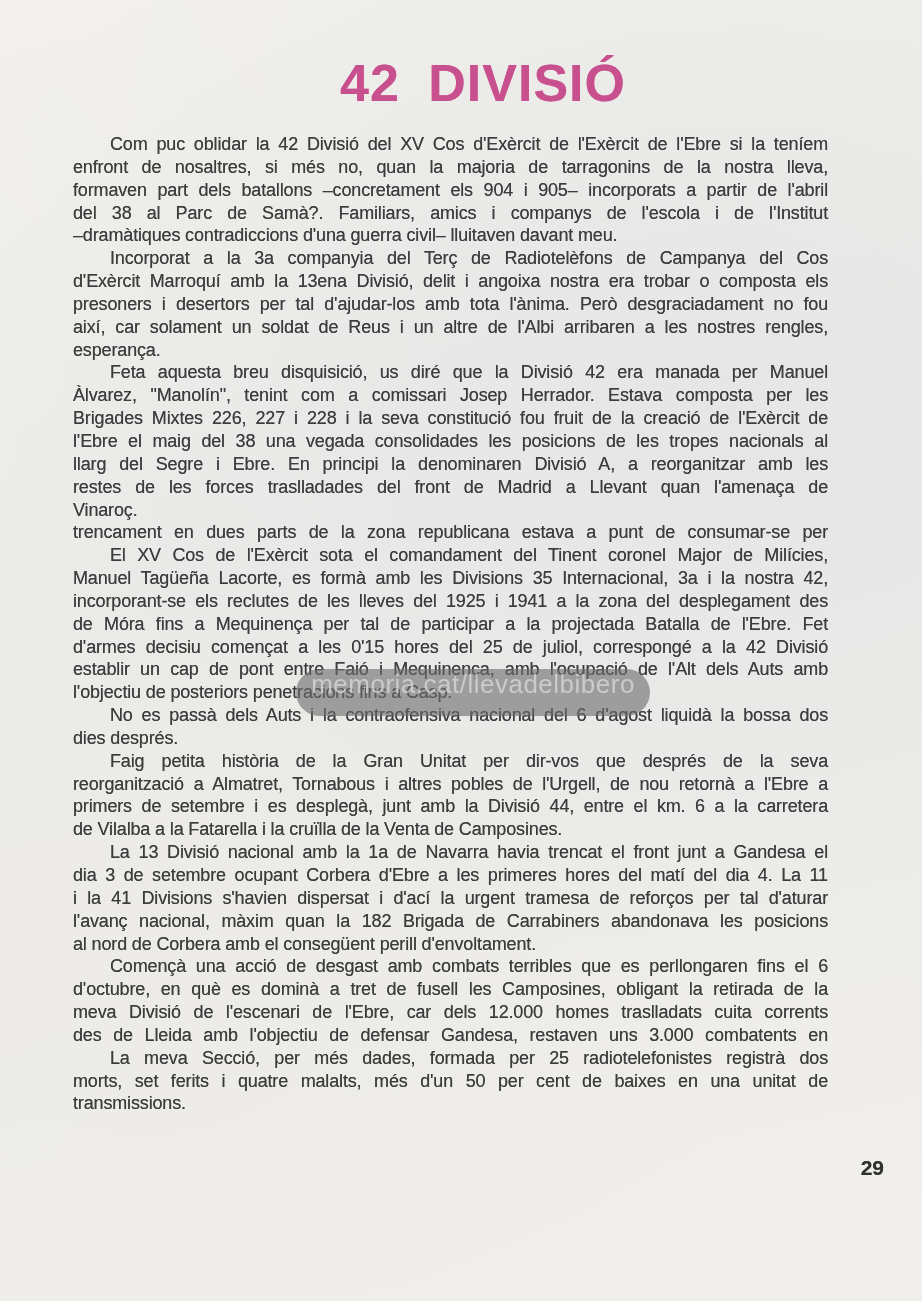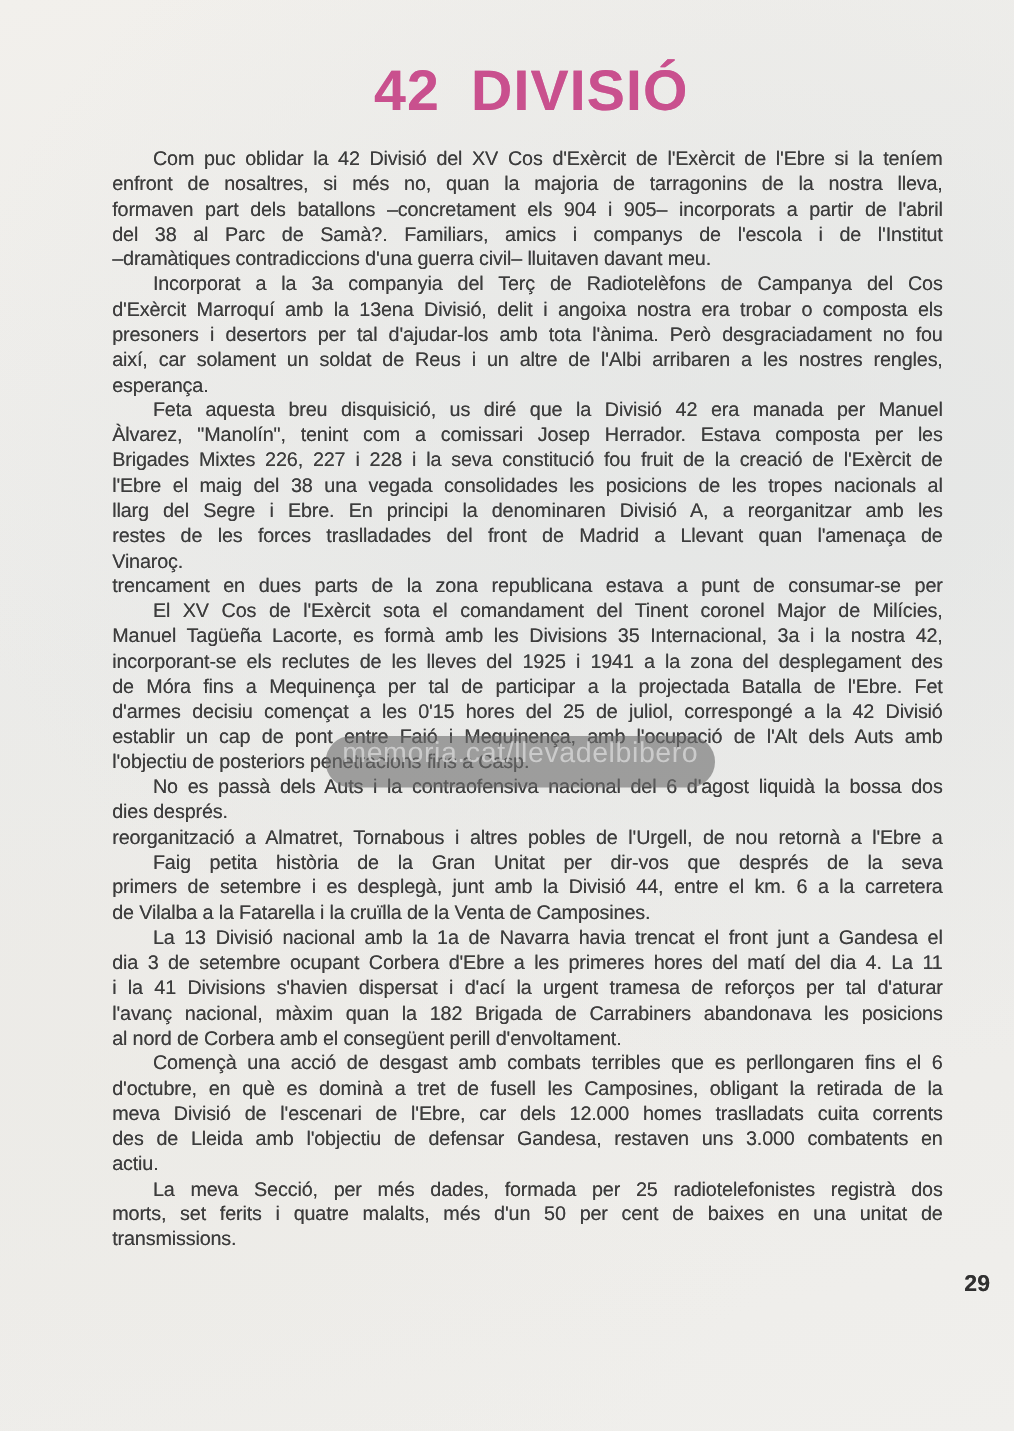--- a/index.html
+++ b/index.html
@@ -30,21 +30,21 @@
     font-size: 52px;
     line-height: 1.0;
     font-weight: bold;
     letter-spacing: 1px;
     word-spacing: 13px;
     color: var(--title_color, #c9508e);
     text-shadow: 0 0 0.6px rgba(201,80,142,0.65);
   }
   .article {
     position: absolute;
-    left: 102px;
+    left: 73px;
     top: 133px;
     width: 755px;
     font-size: 18px;
     line-height: 22.85px;
     letter-spacing: -0.15px;
     color: var(--body_text_color, #3c3c3c);
     text-shadow: 0 0 0.35px rgba(60,60,60,0.75);
   }
   .line {
     text-align: justify;
@@ -68,21 +68,21 @@
   }
   .watermark span {
     font-size: 26px;
     letter-spacing: 0.5px;
     color: var(--watermark_text_color, rgba(214,214,214,0.82));
     white-space: nowrap;
   }
   .page-number {
     position: absolute;
     top: 1156px;
-    right: 66px;
+    right: 82px;
     font-size: 21px;
     font-weight: bold;
     color: var(--page_number_color, #303030);
     text-shadow: 0 0 0.35px rgba(48,48,48,0.7);
   }
 </style>
 </head>
 <body>
 
 <div class="page">
@@ -109,34 +109,33 @@
       <div class="line">trencament en dues parts de la zona republicana estava a punt de consumar-se per</div>
       <div class="line first">El XV Cos de l'Exèrcit sota el comandament del Tinent coronel Major de Milícies,</div>
       <div class="line">Manuel Tagüeña Lacorte, es formà amb les Divisions 35 Internacional, 3a i la nostra 42,</div>
       <div class="line">incorporant-se els reclutes de les lleves del 1925 i 1941 a la zona del desplegament des</div>
       <div class="line">de Móra fins a Mequinença per tal de participar a la projectada Batalla de l'Ebre. Fet</div>
       <div class="line">d'armes decisiu començat a les 0'15 hores del 25 de juliol, correspongé a la 42 Divisió</div>
       <div class="line">establir un cap de pont entre Faió i Mequinença, amb l'ocupació de l'Alt dels Auts amb</div>
       <div class="line last">l'objectiu de posteriors penetracions fins a Casp.</div>
       <div class="line first">No es passà dels Auts i la contraofensiva nacional del 6 d'agost liquidà la bossa dos</div>
       <div class="line last">dies després.</div>
+      <div class="line first">Faig petita història de la Gran Unitat per dir-vos que després de la seva</div>
       <div class="line">reorganització a Almatret, Tornabous i altres pobles de l'Urgell, de nou retornà a l'Ebre a</div>
-      <div class="line first">Faig petita història de la Gran Unitat per dir-vos que després de la seva</div>
       <div class="line">primers de setembre i es desplegà, junt amb la Divisió 44, entre el km. 6 a la carretera</div>
       <div class="line last">de Vilalba a la Fatarella i la cruïlla de la Venta de Camposines.</div>
       <div class="line first">La 13 Divisió nacional amb la 1a de Navarra havia trencat el front junt a Gandesa el</div>
       <div class="line">dia 3 de setembre ocupant Corbera d'Ebre a les primeres hores del matí del dia 4. La 11</div>
       <div class="line">i la 41 Divisions s'havien dispersat i d'ací la urgent tramesa de reforços per tal d'aturar</div>
       <div class="line">l'avanç nacional, màxim quan la 182 Brigada de Carrabiners abandonava les posicions</div>
       <div class="line last">al nord de Corbera amb el consegüent perill d'envoltament.</div>
       <div class="line first">Començà una acció de desgast amb combats terribles que es perllongaren fins el 6</div>
       <div class="line">d'octubre, en què es dominà a tret de fusell les Camposines, obligant la retirada de la</div>
       <div class="line">meva Divisió de l'escenari de l'Ebre, car dels 12.000 homes traslladats cuita corrents</div>
       <div class="line">des de Lleida amb l'objectiu de defensar Gandesa, restaven uns 3.000 combatents en</div>
-      <div class="line last">actiu.</div>
       <div class="line first">La meva Secció, per més dades, formada per 25 radiotelefonistes registrà dos</div>
       <div class="line">morts, set ferits i quatre malalts, més d'un 50 per cent de baixes en una unitat de</div>
       <div class="line last">transmissions.</div>
     </div>
 
   <div class="watermark">
     <span>memoria.cat/llevadelbibero</span>
   </div>
 
   <div class="page-number">29</div>

